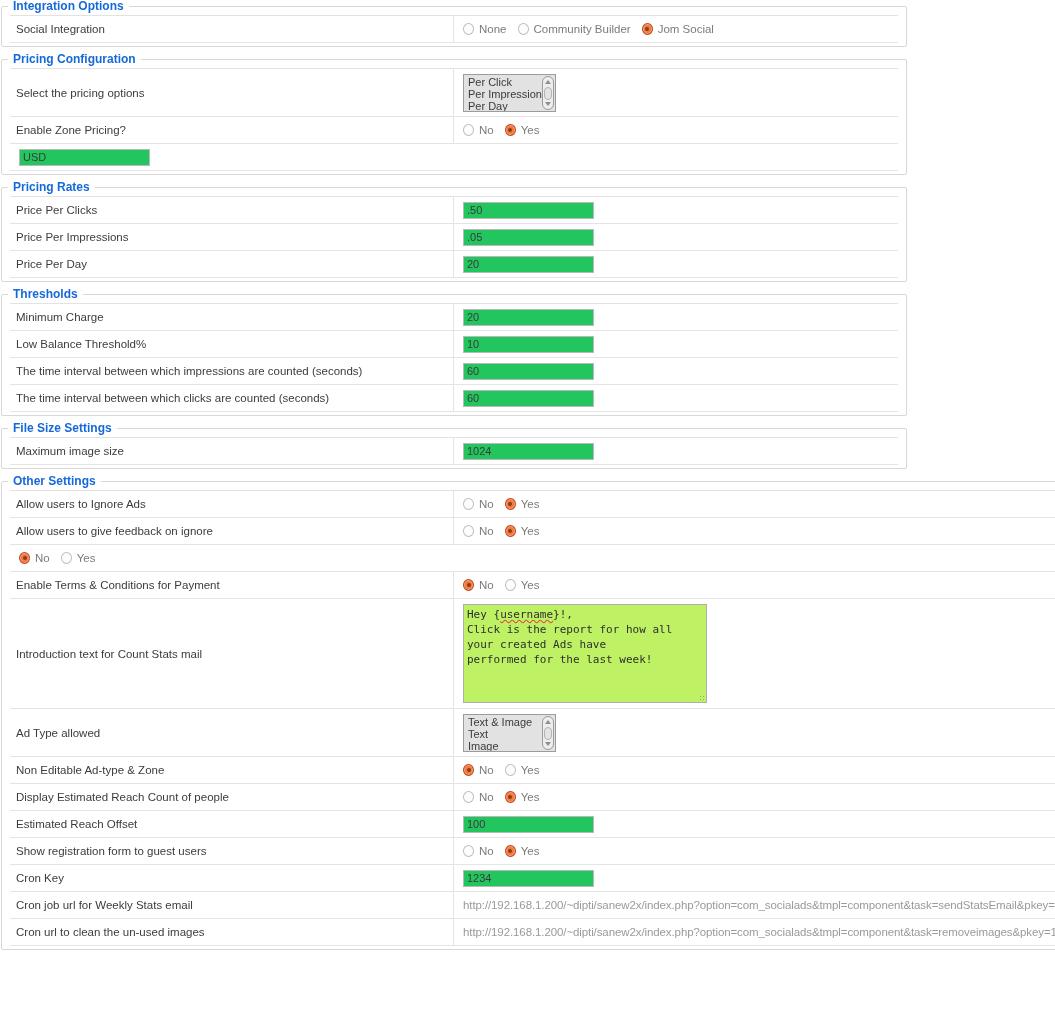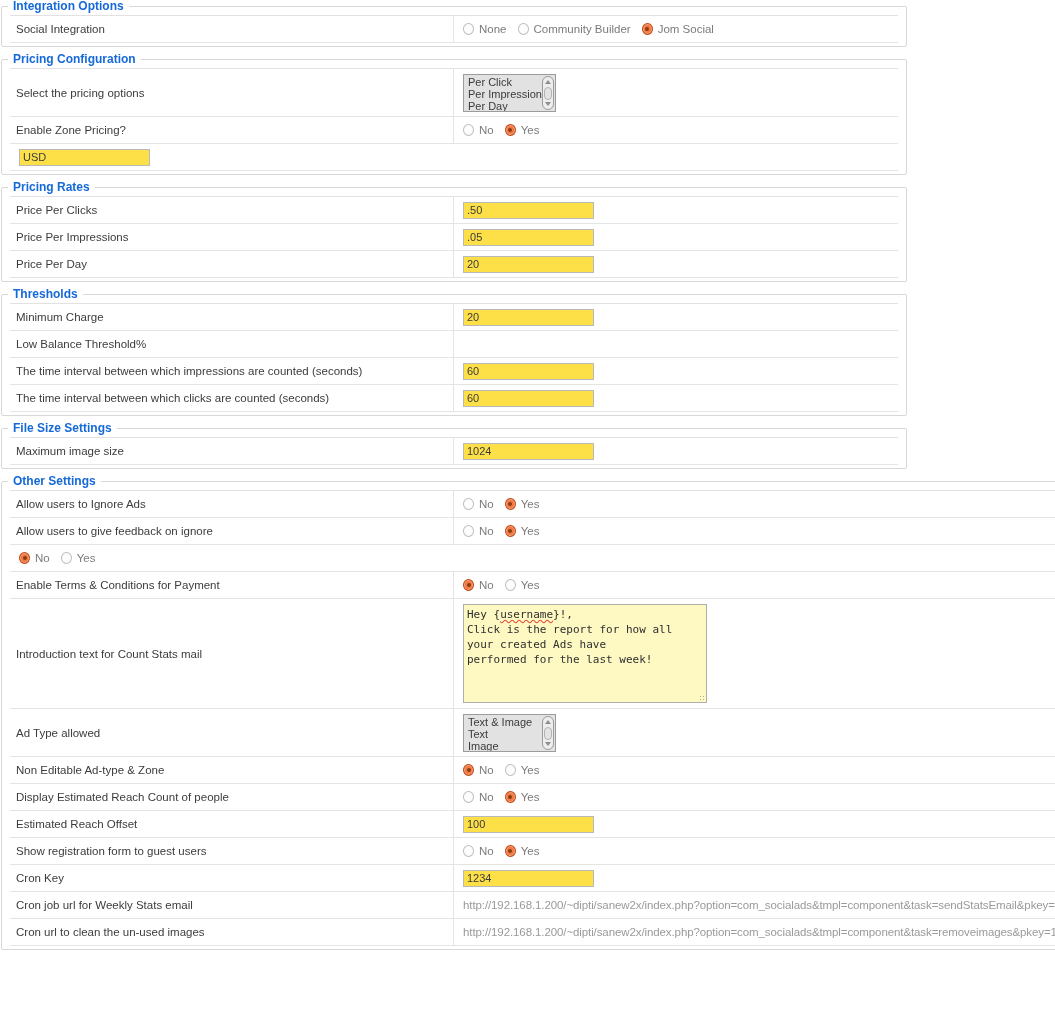--- a/index.html
+++ b/index.html
@@ -106,21 +106,21 @@
     margin-left: 5px;
     color: #7b7b7b;
     font-size: 11.5px;
   }
 
   
   .text-input {
     width: 131px;
     height: 17px;
     border: 1px solid #b9b9b9;
-    background: #fde047;
+    background: #22c55e;
     font-family: "Liberation Sans", sans-serif;
     font-size: 11px;
     color: #3b3b3b;
     padding: 0 3px;
     line-height: 15px;
     border-radius: 0;
   }
 
   
   .url-text {
@@ -169,21 +169,21 @@
     border-radius: 5px;
     background: #e3e3e3;
     border: 1px solid #b4b4b4;
   }
 
   
   .textarea-box {
     width: 244px;
     height: 99px;
     border: 1px solid #aeaeae;
-    background: #fef9c3;
+    background: #bef264;
     font-family: "DejaVu Sans Mono", monospace;
     font-size: 11px;
     color: #2f2f2f;
     line-height: 15px;
     padding: 2px 3px;
     position: relative;
     overflow: hidden;
     white-space: pre;
   }
   .ta-line { white-space: pre; }
@@ -303,20 +303,23 @@
         <legend class="section-legend">Thresholds</legend>
         <div class="section-body">
           <div class="row">
             <div class="row-label">Minimum Charge</div>
             <div class="row-value">
               <input type="text" class="text-input" value="20" style="">
             </div>
           </div>
           <div class="row">
             <div class="row-label">Low Balance Threshold%</div>
+            <div class="row-value">
+              <input type="text" class="text-input" value="10" style="">
+            </div>
           </div>
           <div class="row">
             <div class="row-label">The time interval between which impressions are counted (seconds)</div>
             <div class="row-value">
               <input type="text" class="text-input" value="60" style="">
             </div>
           </div>
           <div class="row">
             <div class="row-label">The time interval between which clicks are counted (seconds)</div>
             <div class="row-value">

